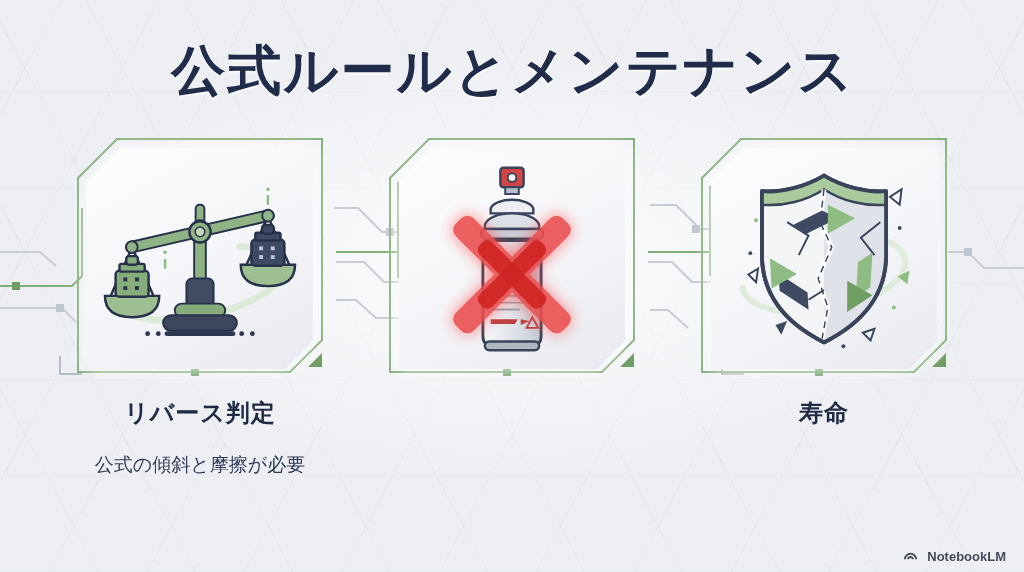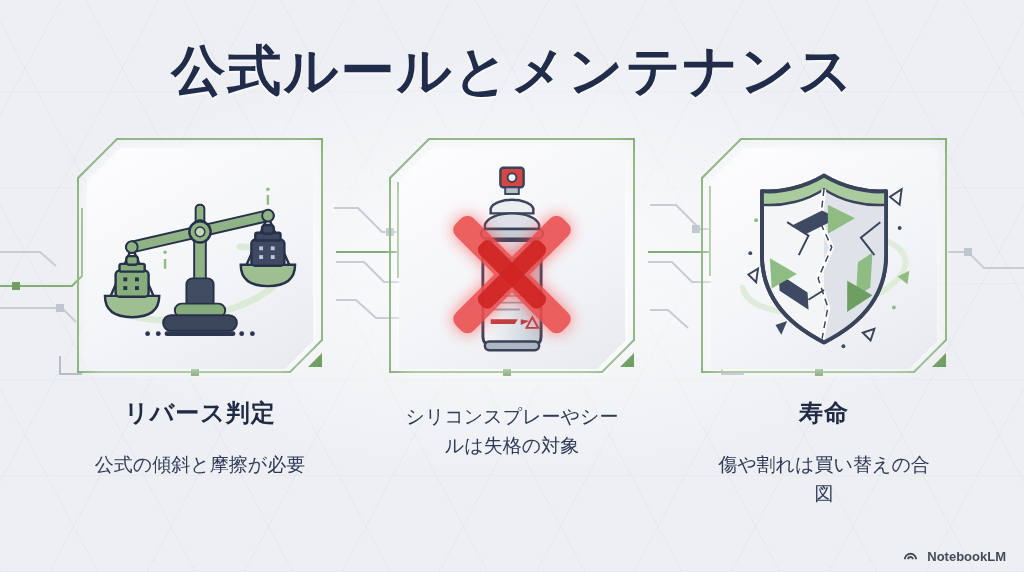--- a/index.html
+++ b/index.html
@@ -180,21 +180,20 @@
               <g filter="url(#redGlow)" opacity="0.9">
                 <rect x="22" y="103" width="156" height="26" rx="9" fill="#ea5050" transform="rotate(45 100 116)"></rect>
                 <rect x="22" y="103" width="156" height="26" rx="9" fill="#ea5050" transform="rotate(-45 100 116)"></rect>
               </g>
               <rect x="55" y="107" width="90" height="18" rx="7" fill="#cf2424" opacity="0.9" transform="rotate(45 100 116)"></rect>
               <rect x="55" y="107" width="90" height="18" rx="7" fill="#cf2424" opacity="0.9" transform="rotate(-45 100 116)"></rect>
             </svg>
           </div>
         </div>
       </div>
-      <p class="card-desc">シリコンスプレーやシールは失格の対象</p>
     </div>
 
     <div class="card">
       <div class="visual">
         <svg class="frame" viewBox="0 0 250 245" fill="none">
           <path d="M42 3 H247 V204 L215 236 H3 V42 Z" stroke="#83ad78" stroke-width="2"></path>
           <polygon points="233,231 247,231 247,217" fill="#6f9e63"></polygon>
           <rect x="116" y="232" width="8" height="8" fill="#6f9e63"></rect>
         </svg>
         <div class="panel-wrap">
@@ -234,21 +233,20 @@
               <circle cx="24" cy="94" r="2" fill="#3e4962"></circle>
               <circle cx="178" cy="68" r="2" fill="#3e4962"></circle>
               <circle cx="120" cy="190" r="2" fill="#3e4962"></circle>
               <circle cx="30" cy="60" r="2" fill="#8fbc83"></circle>
               <circle cx="172" cy="150" r="2" fill="#8fbc83"></circle>
             </svg>
           </div>
         </div>
       </div>
       <h2 class="card-heading">寿命</h2>
-      <p class="card-desc">傷や割れは買い替えの合図</p>
     </div>
 
   </div>
 
   <div class="watermark">
     <svg width="15" height="15" viewBox="0 0 16 16" fill="none">
       <path d="M2 11 A6 6 0 0 1 14 11" stroke="#444c59" stroke-width="2"></path>
       <path d="M5.5 11 A2.5 2.5 0 0 1 10.5 11" stroke="#444c59" stroke-width="2"></path>
     </svg>
     <span>NotebookLM</span>

